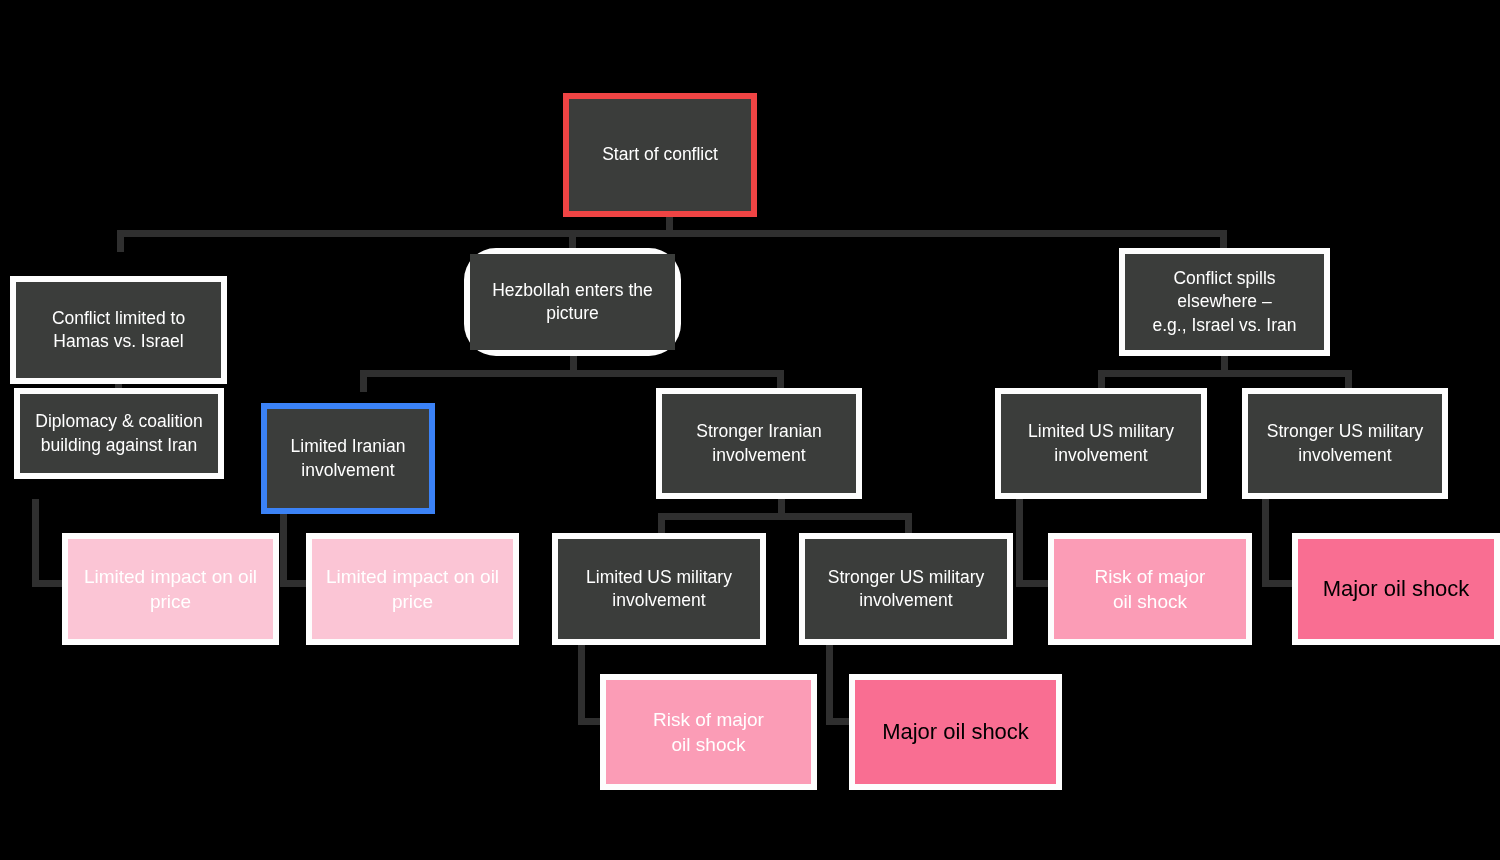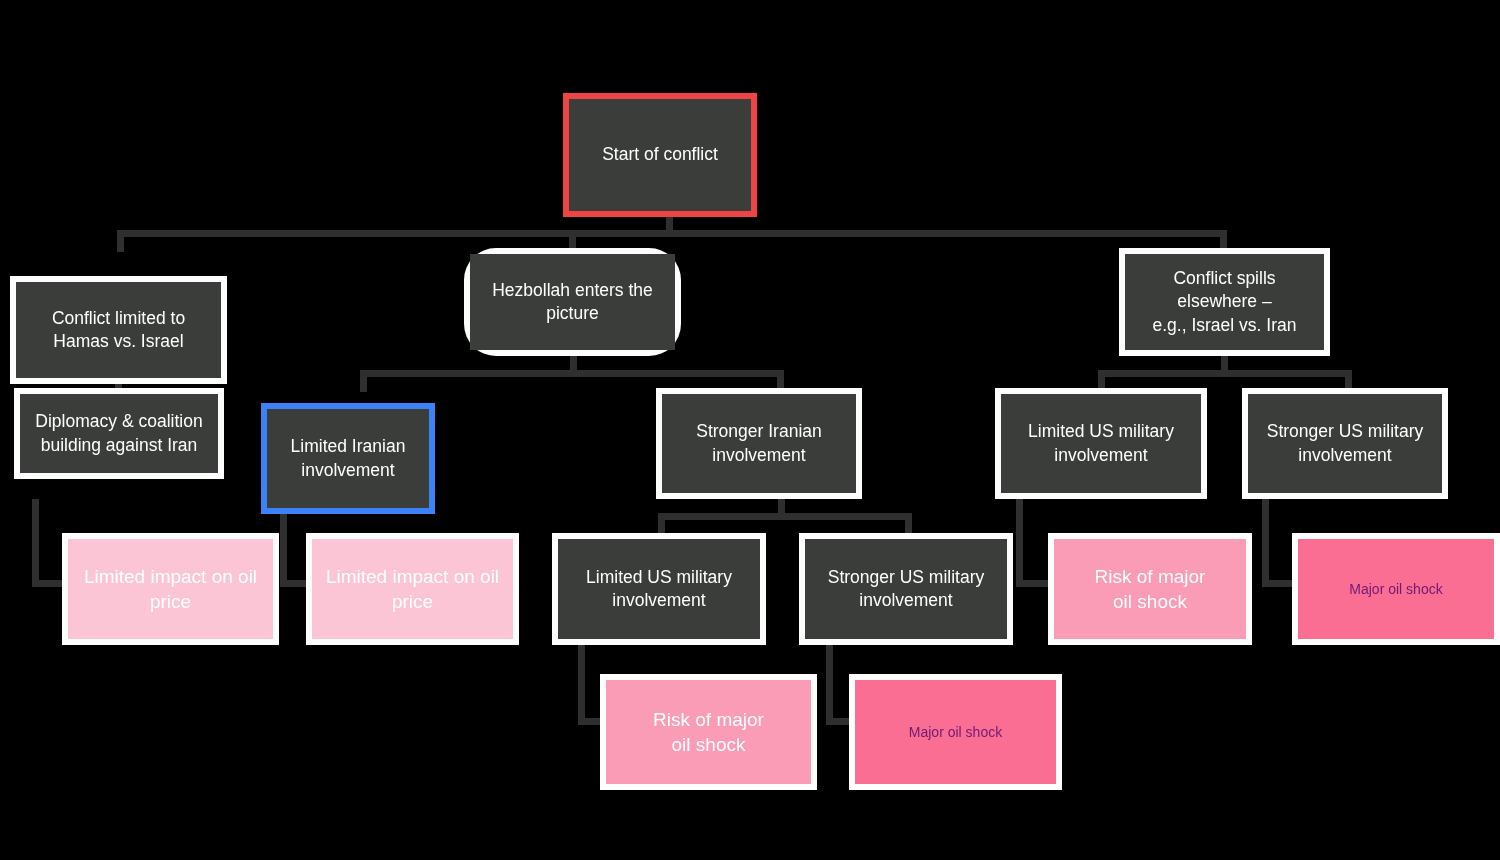--- a/index.html
+++ b/index.html
@@ -29,21 +29,21 @@
     box-sizing:border-box;
     display:flex;align-items:center;justify-content:center;
     text-align:center;
     line-height:1.32;
   }
   .plate .txt{display:block;padding:0 8px;}
 
   .dark  .plate{background:#3b3d3b;color:#ffffff;font-size:17.5px;}
   .pink1 .plate{background:#fbc5d5;color:#ffffff;font-size:19px;}
   .pink2 .plate{background:#fb9cb6;color:#ffffff;font-size:19px;}
-  .pink3 .plate{background:#f96e92;color:#701a75;font-size:14px;}
+  .pink3 .plate{background:#f96e92;color:#000000;font-size:22px;}
 </style>
 </head>
 <body>
 
 <div id="stage">
     <div class="conn v" style="left: 666px; top: 213px; width: 7px; height: 24px; background: rgb(47, 47, 47);"></div>
     <div class="conn h" style="left: 117px; top: 230px; width: 1110px; height: 7px; background: rgb(47, 47, 47);"></div>
     <div class="conn v" style="left: 117px; top: 230px; width: 7px; height: 22px; background: rgb(47, 47, 47);"></div>
     <div class="conn v" style="left: 569px; top: 230px; width: 7px; height: 22px; background: rgb(47, 47, 47);"></div>
     <div class="conn v" style="left: 1220px; top: 230px; width: 7px; height: 22px; background: rgb(47, 47, 47);"></div>

